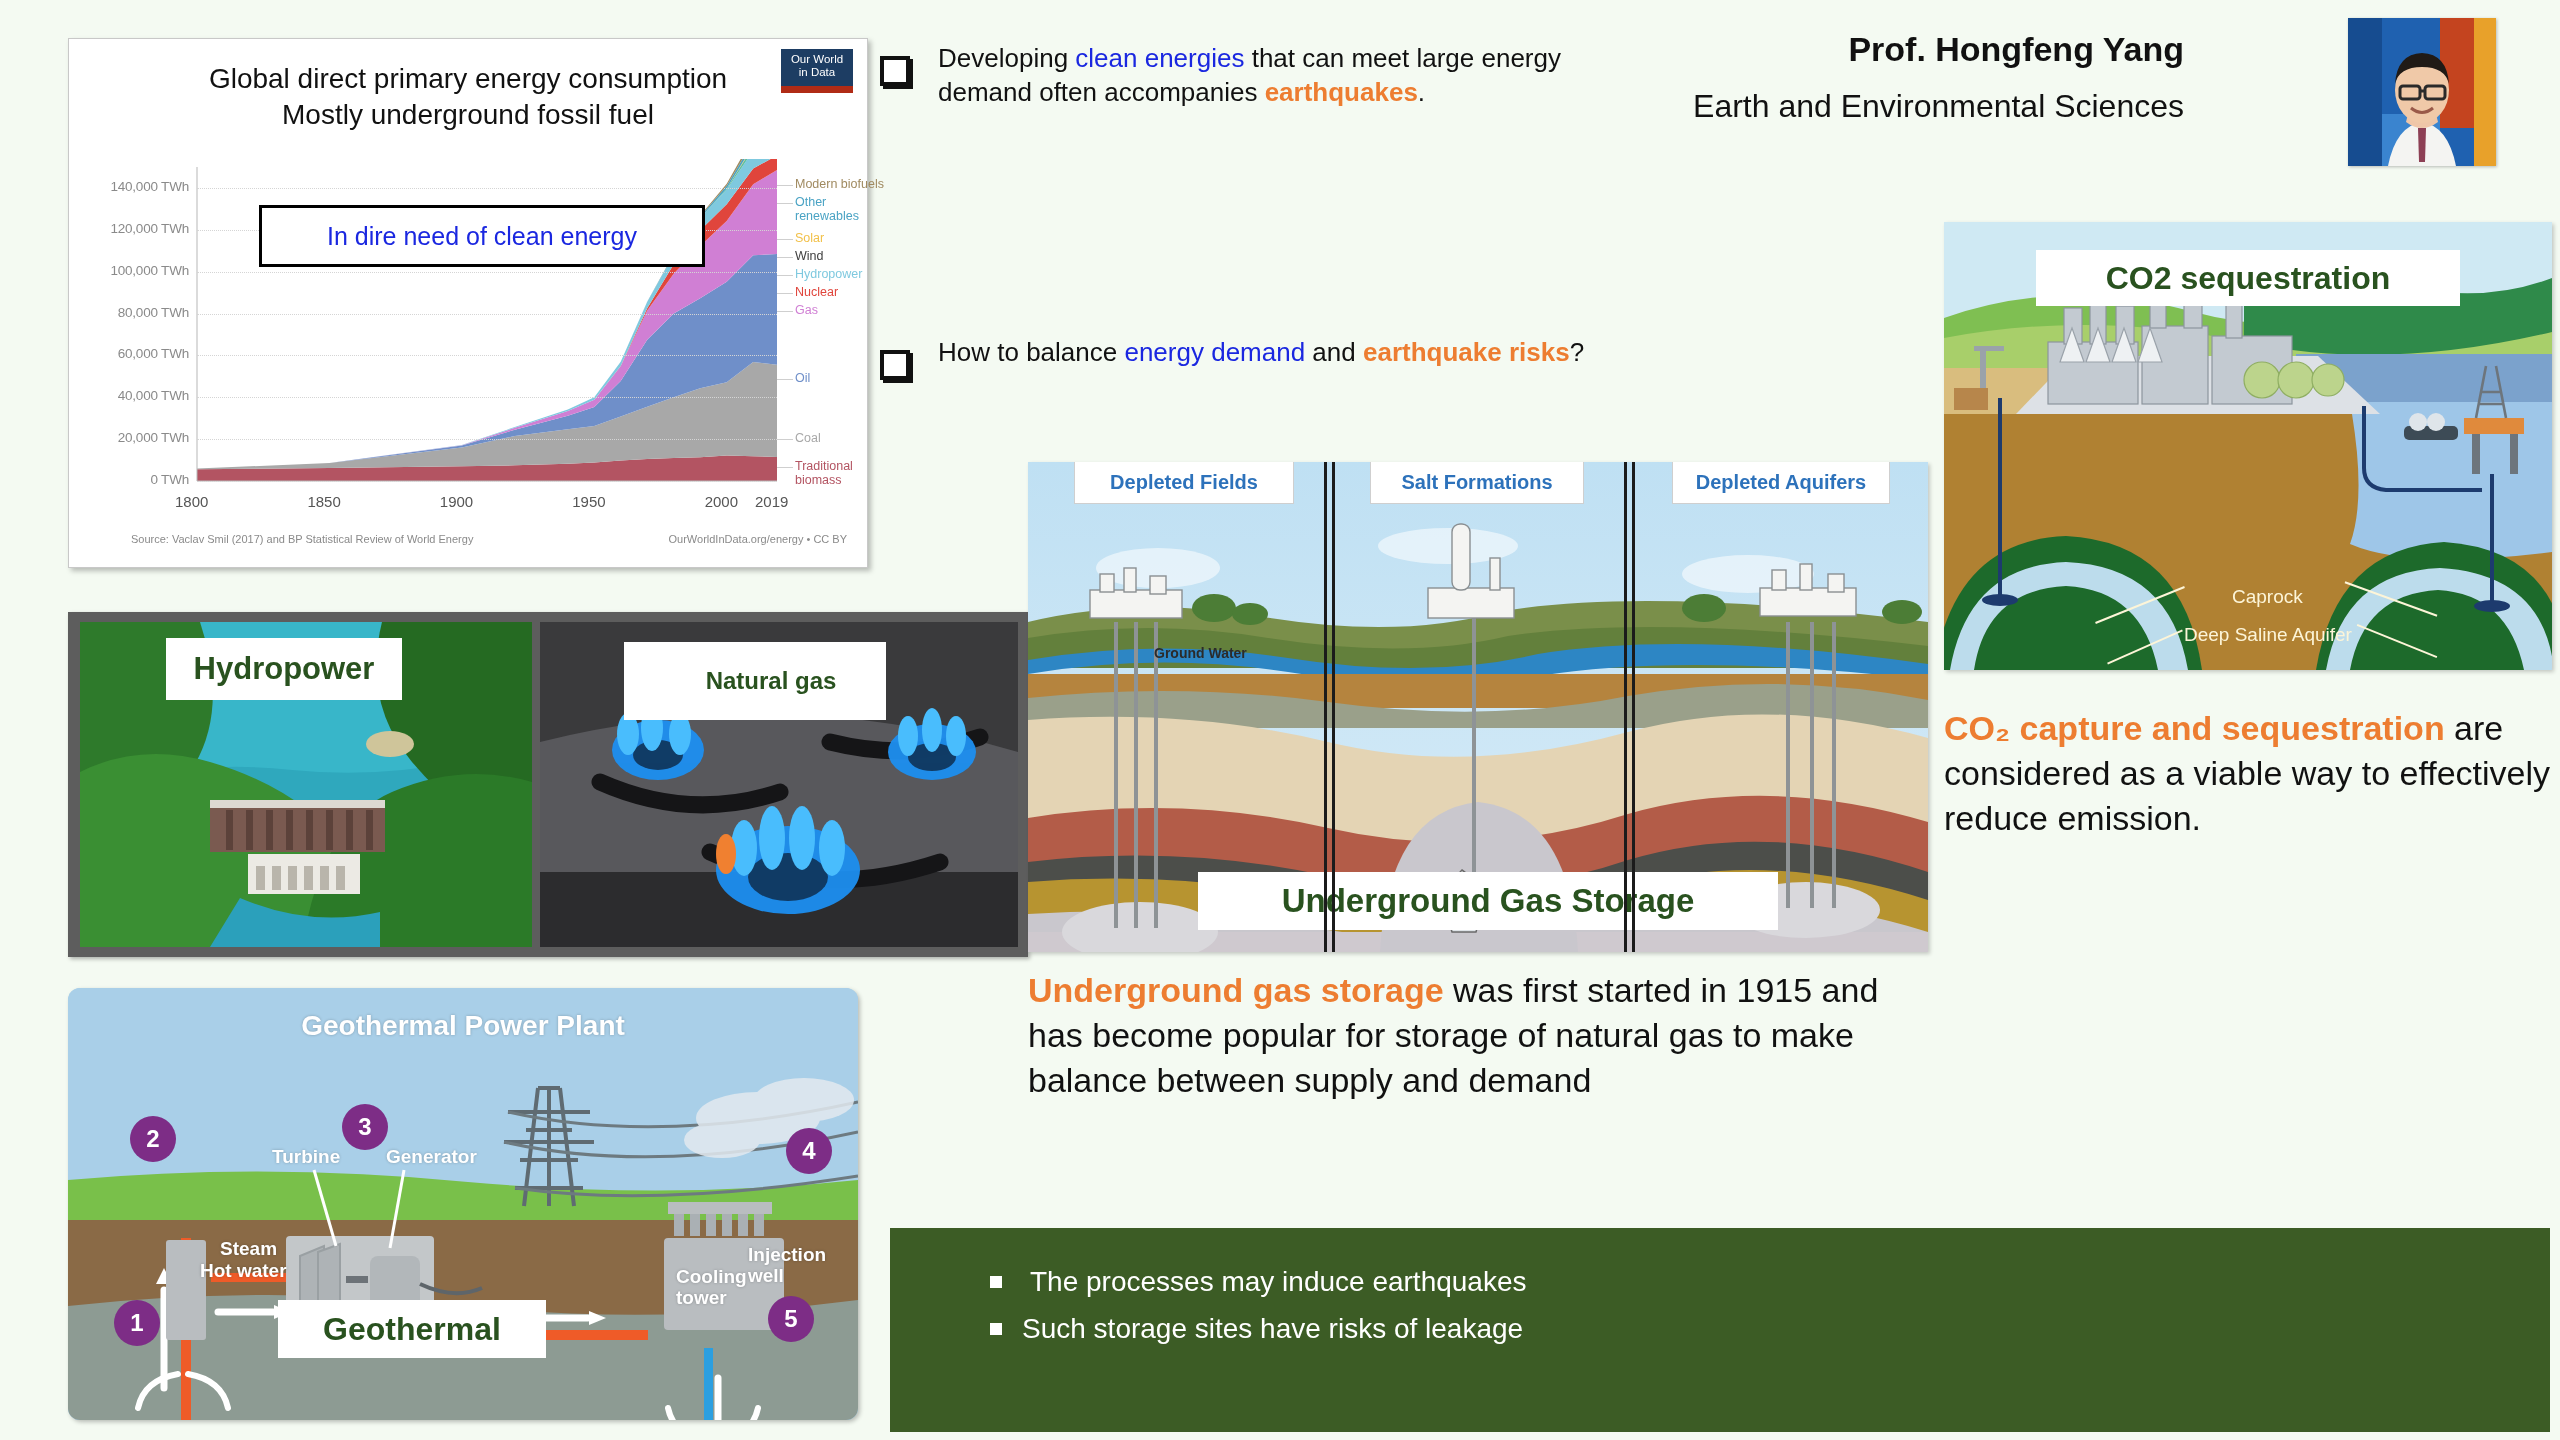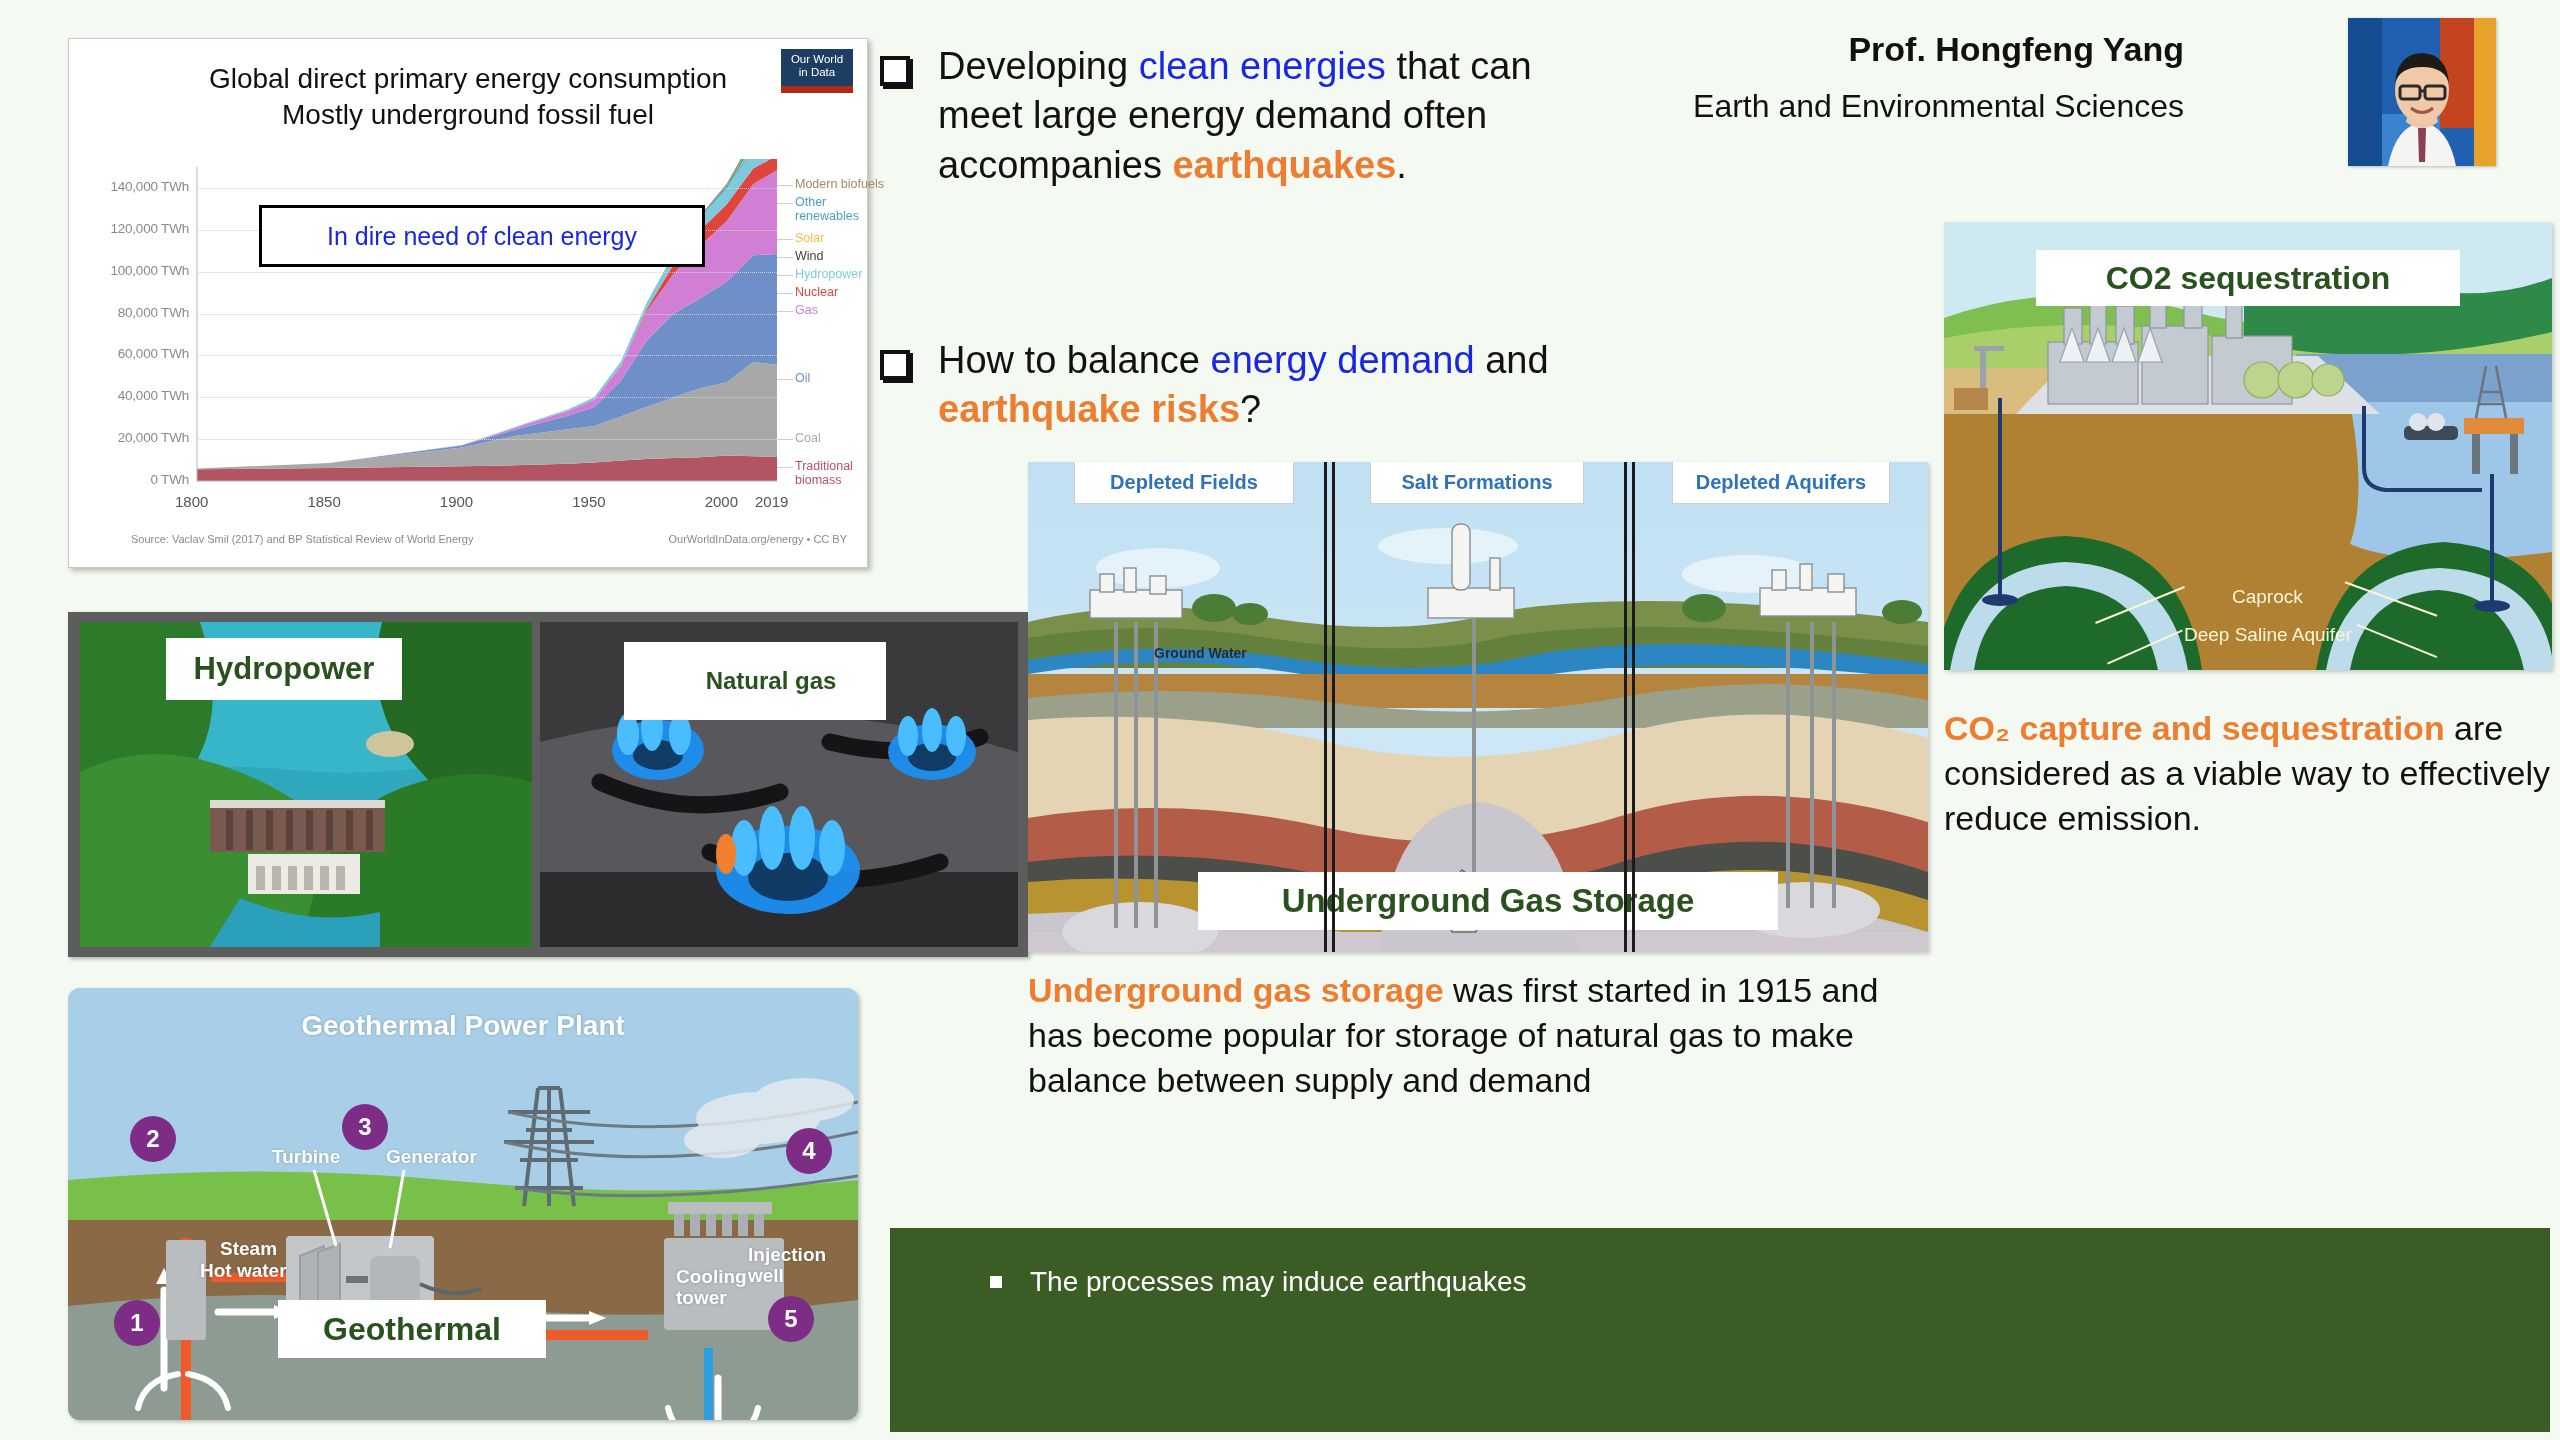--- a/index.html
+++ b/index.html
@@ -96,21 +96,21 @@
     box-shadow:2px 2px 4px rgba(0,0,0,.2);}
   .co2-lab{position:absolute;color:#fdf5d8;font-size:19px;z-index:9;white-space:nowrap;}
   .co2-leader{position:absolute;height:0;border-top:2px solid #fdf5d8;z-index:8;}
 
   
   .bullet-block{position:absolute;display:flex;}
   .sq-bullet{
     width:22px;height:22px;border:4px solid #111;background:#fff;
     box-shadow:3px 3px 0 #111;flex:none;margin-top:14px;
   }
-  .btext{font-size:38px;color:#111;line-height:1.30;}
+  .btext{font-size:26px;color:#111;line-height:1.30;}
   .blue{color:#1a27e0;}
   .orange{color:#ed7d31;font-weight:bold;}
   .para{position:absolute;font-size:34px;line-height:1.33;color:#111;}
 
   
   #footer{
     left:890px;top:1228px;width:1660px;height:204px;
     background:#3c5c25;color:#fff;box-sizing:border-box;padding:22px 26px;
   }
   #footer .lvl1{display:flex;font-size:30px;line-height:1.36;}
@@ -618,13 +618,17 @@
 
 <div class="para" style="left:1944px;top:706px;width:610px;">
   <span class="orange">CO₂ capture and sequestration</span><span> are considered as a viable way to effectively reduce emission.</span>
 </div>
 
 <div class="abs" id="footer">
   <div class="lvl2" style="margin-top:12px;">
     <div class="sq-bullet wsolid"></div>
     <div style="margin-left:28px;">The processes may induce earthquakes</div>
   </div>
+  <div class="lvl2" style="margin-top:8px;">
+    <div class="sq-bullet wsolid"></div>
+    <div style="margin-left:20px;">Such storage sites have risks of leakage</div>
+  </div>
 </div>
 
 </body></html>

